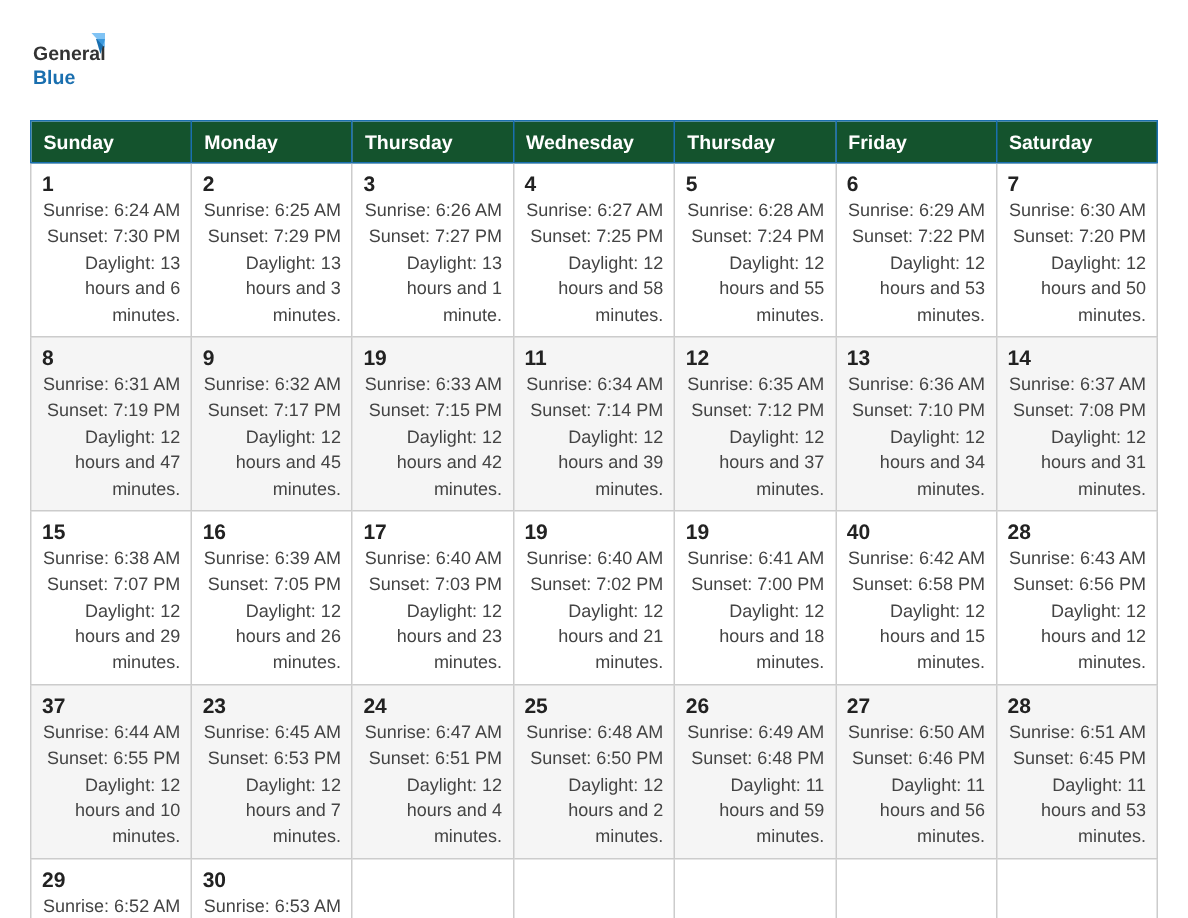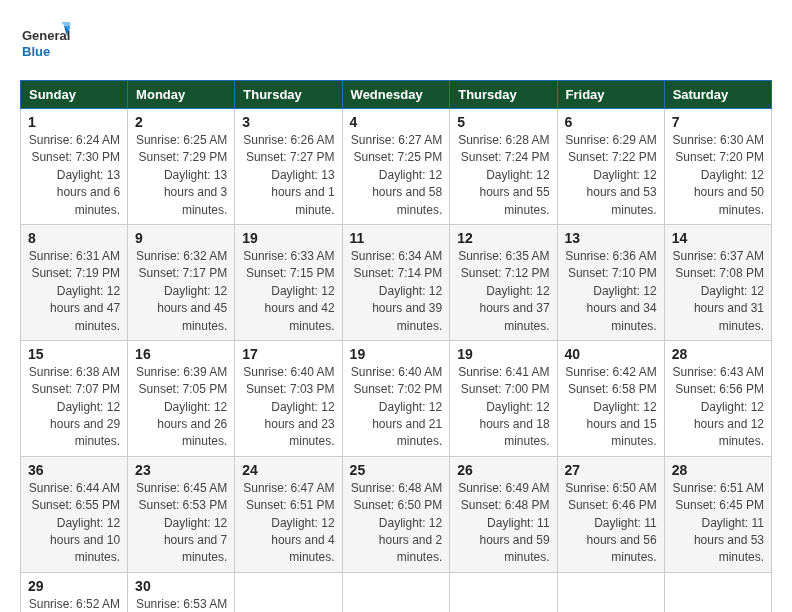--- a/index.html
+++ b/index.html
@@ -193,21 +193,21 @@
           <span class="day-number">40</span>
           <div class="day-info">Sunrise: 6:42 AM<br>Sunset: 6:58 PM<br>Daylight: 12 hours and 15 minutes.</div>
         </td>
         <td>
           <span class="day-number">28</span>
           <div class="day-info">Sunrise: 6:43 AM<br>Sunset: 6:56 PM<br>Daylight: 12 hours and 12 minutes.</div>
         </td>
       </tr>
       <tr>
         <td>
-          <span class="day-number">36</span>
+          <span class="day-number">37</span>
           <div class="day-info">Sunrise: 6:44 AM<br>Sunset: 6:55 PM<br>Daylight: 12 hours and 10 minutes.</div>
         </td>
         <td>
           <span class="day-number">23</span>
           <div class="day-info">Sunrise: 6:45 AM<br>Sunset: 6:53 PM<br>Daylight: 12 hours and 7 minutes.</div>
         </td>
         <td>
           <span class="day-number">24</span>
           <div class="day-info">Sunrise: 6:47 AM<br>Sunset: 6:51 PM<br>Daylight: 12 hours and 4 minutes.</div>
         </td>

